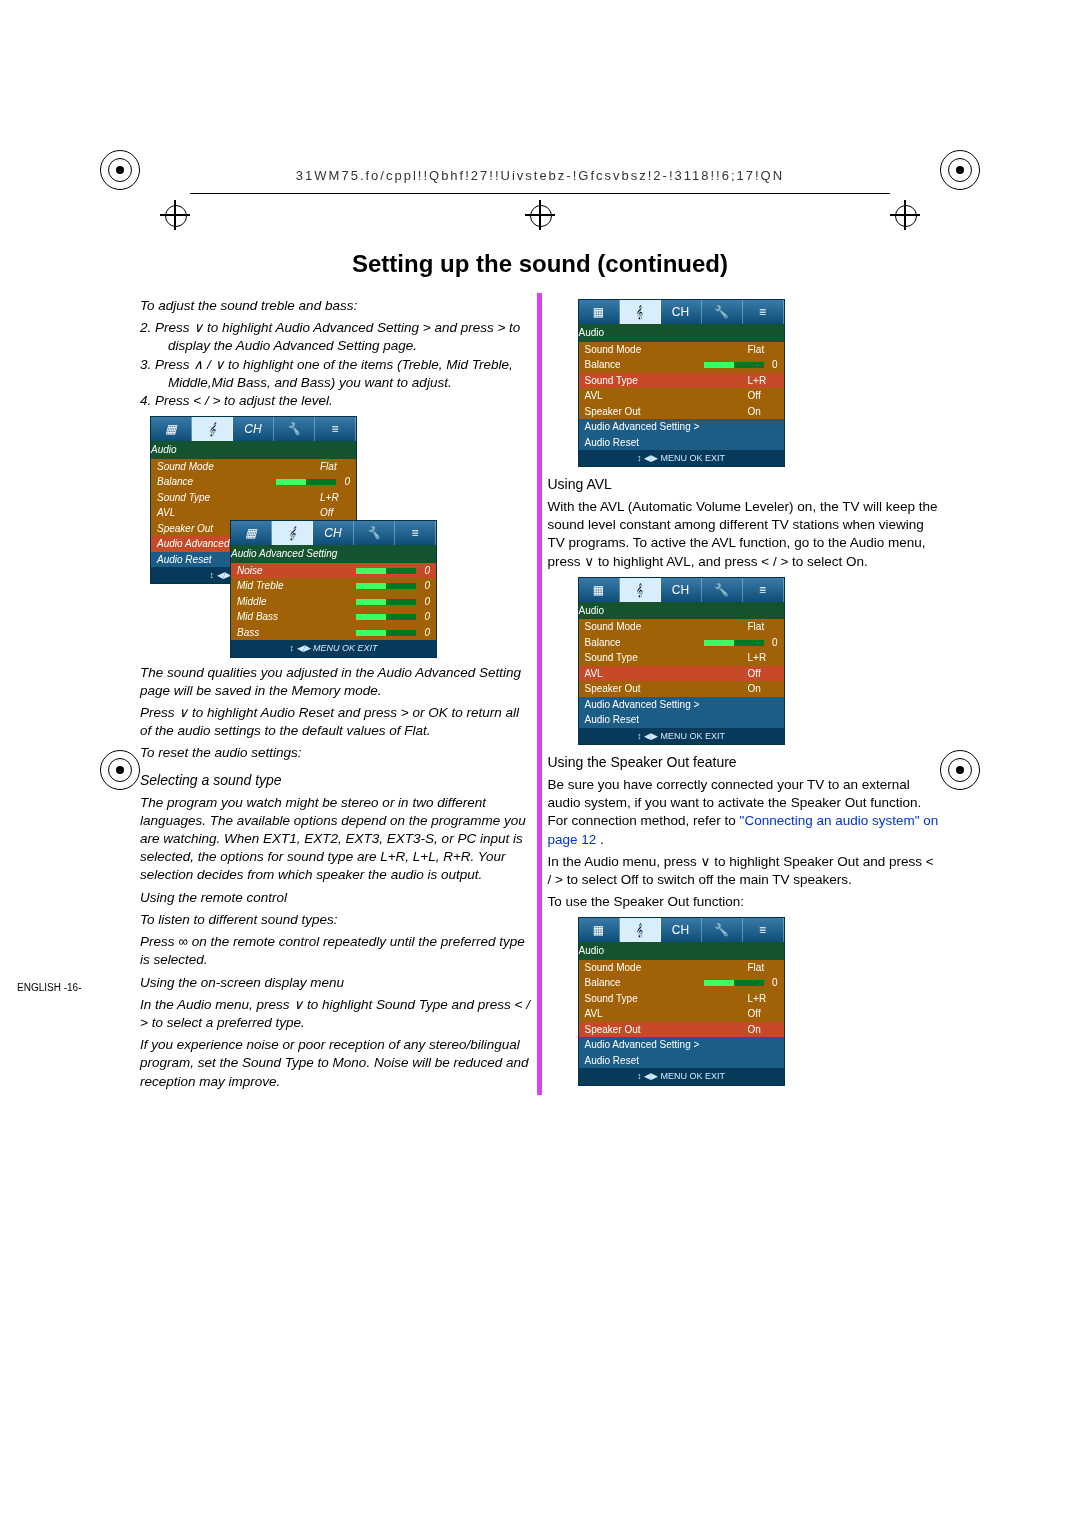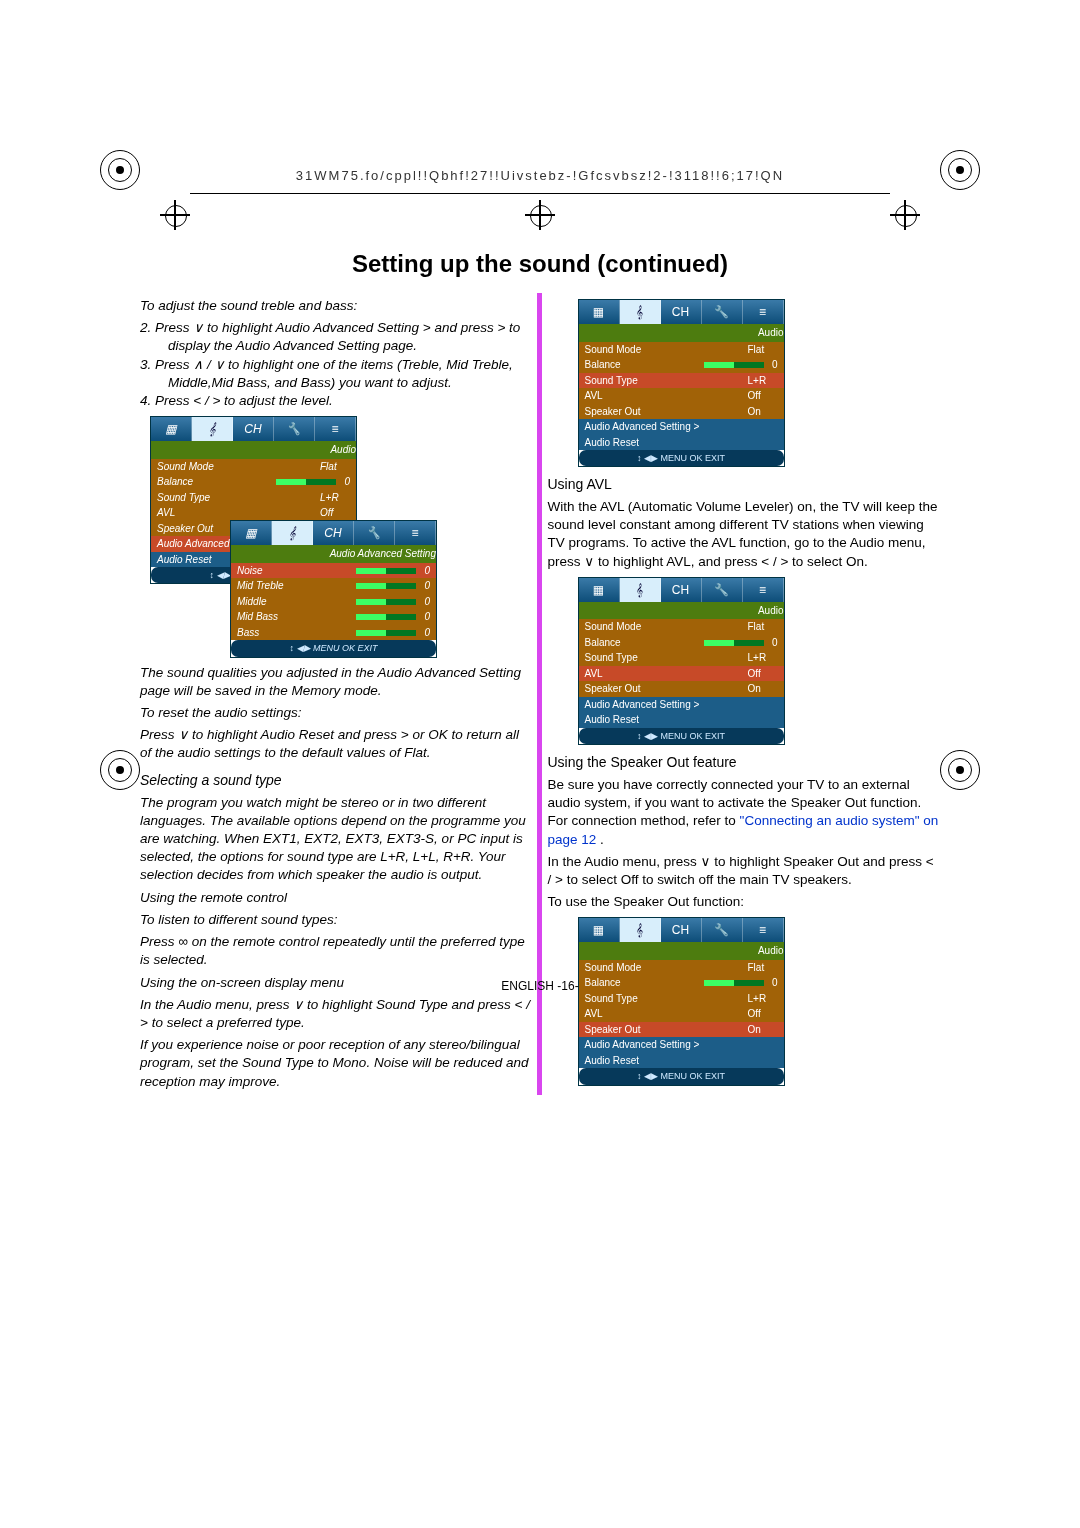--- a/index.html
+++ b/index.html
@@ -102,22 +102,22 @@
   }
   .osd .tab {
     flex:1;
     border-right:1px solid rgba(255,255,255,0.3);
     display:flex;
     align-items:center;
     justify-content:center;
   }
   .osd .tab.sel { background:#d8eefb; color:#003; }
   .osd .audio-lbl {
-    background:#4d7c0f;
-    text-align:right;
+    background:#14532d;
+    text-align:left;
     padding:2px 0;
   }
   .osd .row {
     display:flex;
     padding:1px 6px;
     background:#a16207;
     justify-content:space-between;
   }
   .osd .row.sel { background:#c74a28; }
   .osd .bar { width:60px; height:6px; background:linear-gradient(to right,#3cff64 50%,#072 50%); margin-right:4px; align-self:center;}
@@ -125,29 +125,27 @@
     padding:1px 6px;
     background:#1c5d88;
   }
   .osd .full-row.sel { background:#c74a28;}
   .osd .footer {
     background:#06395a;
     text-align:center;
     padding:2px 0;
     font-size:9px;
     color:#cfe9ff;
-    border-radius:7px;
   }
   .osd.adv { margin-left:90px; margin-top:-70px; width:205px; position:relative; z-index:2;}
   .footer-page {
     position:absolute;
-    left:0; right:0;
+    left:17px; right:0;
     bottom:270px;
-    text-align:center;
-    font-size:12px;
+    font-size:10px;
   }
   .val0 { margin-left:4px;}
   .osd .val { min-width:30px; text-align:left;}
   .icon-glyph { font-size:12px; line-height:1;}
   .para { margin:4px 0;}
 </style>
 </head>
 <body>
 
 <div class="page">
@@ -318,22 +316,22 @@
             <span>Bass</span>
             <span style="display:flex;align-items:center;">
               <span class="bar"></span>
               <span class="val0">0</span>
             </span>
           </div>
         <div class="footer">↕  ◀▶ MENU OK EXIT</div>
       </div>
 
       <div class="para">The sound qualities you adjusted in the Audio Advanced Setting page will be saved in the Memory mode.</div>
+      <div class="para">Press ∨ to highlight Audio Reset and press &gt; or OK to return all of the audio settings to the default values of Flat.</div>
       <div class="para">To reset the audio settings:</div>
-      <div class="para">Press ∨ to highlight Audio Reset and press &gt; or OK to return all of the audio settings to the default values of Flat.</div>
 
       <div class="sub-h">Selecting a sound type</div>
       <div class="para">The program you watch might be stereo or in two different languages. The available options depend on the programme you are watching. When EXT1, EXT2, EXT3, EXT3-S, or PC input is selected, the options for sound type are L+R, L+L, R+R. Your selection decides from which speaker the audio is output.</div>
       <div class="para indent-sub">Using the remote control</div>
       <div class="para">To listen to different sound types:</div>
       <div class="para">Press ∞       on the remote control repeatedly until the preferred type is selected.</div>
       <div class="para indent-sub">Using the on-screen display menu</div>
       <div class="para">In the Audio menu, press ∨ to highlight Sound Type and press &lt; / &gt; to select a preferred type.</div>
       <div class="para">If you experience noise or poor reception of any stereo/bilingual program, set the Sound Type to Mono. Noise will be reduced and reception may improve.</div>
     </div>

